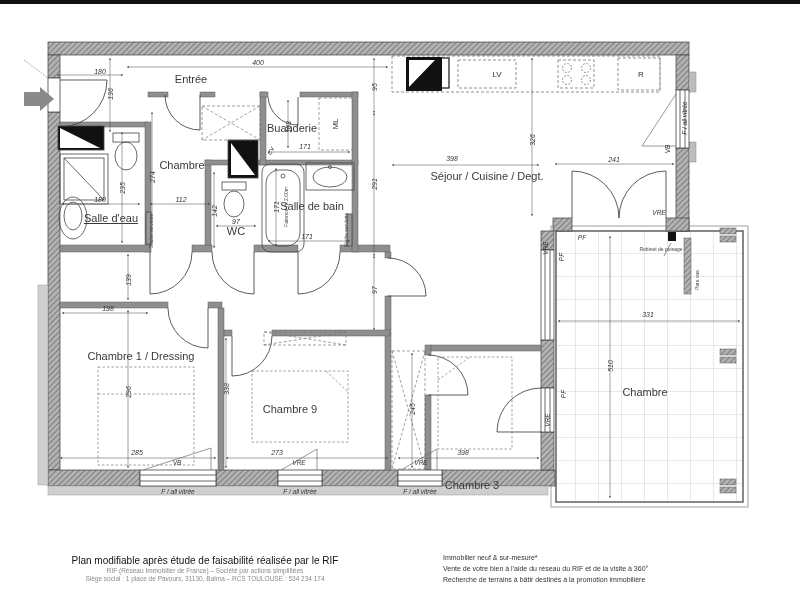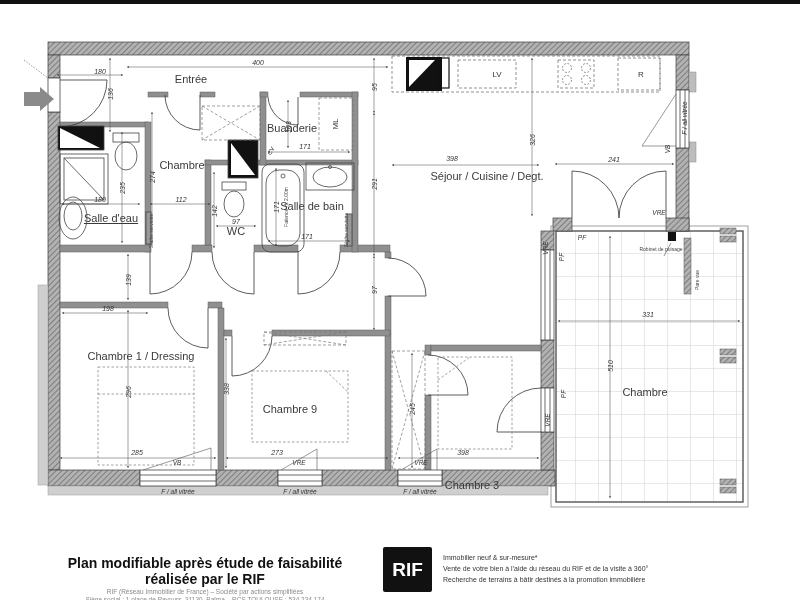--- a/index.html
+++ b/index.html
@@ -9,21 +9,21 @@
   #plan svg{position:absolute;left:0;top:0;}
   #plan-labels{position:absolute;left:0;top:0;width:800px;height:545px;pointer-events:none;}
   .pl{position:absolute;transform:translate(-50%,-50%);white-space:nowrap;color:#222;}
   .room{font-size:11px;color:#3a3a3a;}
   .dim{font-size:7px;font-style:italic;color:#333;}
   .tag{font-size:6.5px;font-style:italic;color:#333;}
   .appl{font-size:8px;color:#333;}
   .note{font-size:5px;color:#444;}
   #footer{position:absolute;left:0;top:545px;width:800px;height:55px;}
   .f-left{position:absolute;left:40px;top:10px;width:330px;text-align:center;}
-  .f-bold{font-size:14px;font-weight:bold;color:#111;}
+  .f-bold{font-size:10px;font-weight:normal;color:#111;}
   .f-small{font-size:6.5px;color:#8a8a8a;margin-top:1px;}
   .f-logo{position:absolute;left:383px;top:2px;width:49px;height:45px;background:#111;color:#fff;
     font-weight:bold;font-size:19px;display:flex;align-items:center;justify-content:center;border-radius:2px;}
   .f-right{position:absolute;left:443px;top:8px;font-size:7px;color:#333;line-height:1.55;}
 </style>
 </head>
 <body>
 
 <div id="stage">
   <div id="topbar"></div>
@@ -328,20 +328,19 @@
         <span class="pl note" style="left: 346px; top: 230px; transform: translate(-50%, -50%) rotate(-90deg);">Sèche serviette</span>
       </div>
   </div>
 
   <div id="footer">
     <div class="f-left">
       <div class="f-bold">Plan modifiable après étude de faisabilité réalisée par le RIF</div>
       <div class="f-small">RIF (Réseau Immobilier de France) – Société par actions simplifiées</div>
       <div class="f-small">Siège social : 1 place de Pavours, 31130, Balma – RCS TOULOUSE : 534 234 174</div>
     </div>
-    <div class="f-logo">RIF</div>
     <div class="f-right">
       <div>Immobilier neuf &amp; sur-mesure*</div>
       <div>Vente de votre bien à l'aide du réseau du RIF et de la visite à 360°</div>
       <div>Recherche de terrains à bâtir destinés à la promotion immobilière</div>
     </div>
   </div>
 </div>
 
 </body></html>

